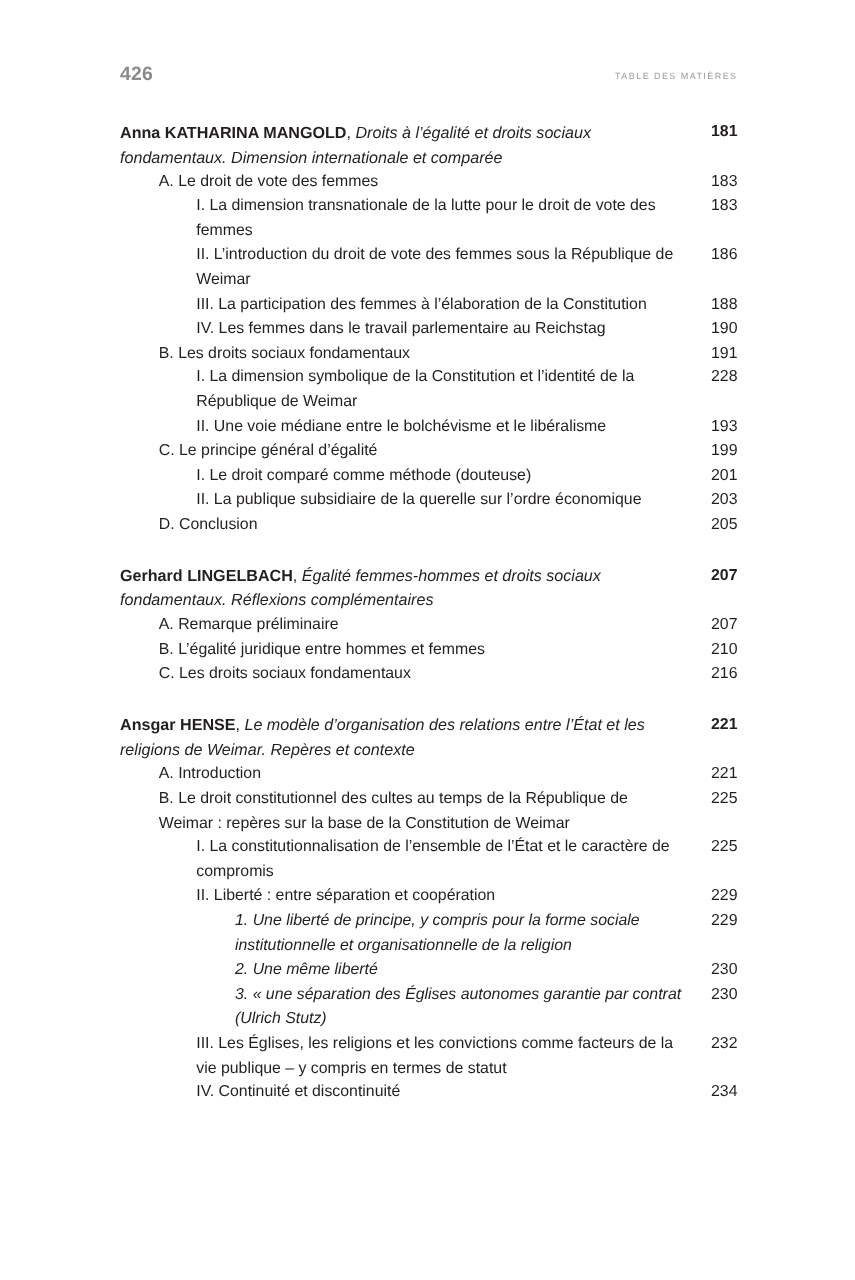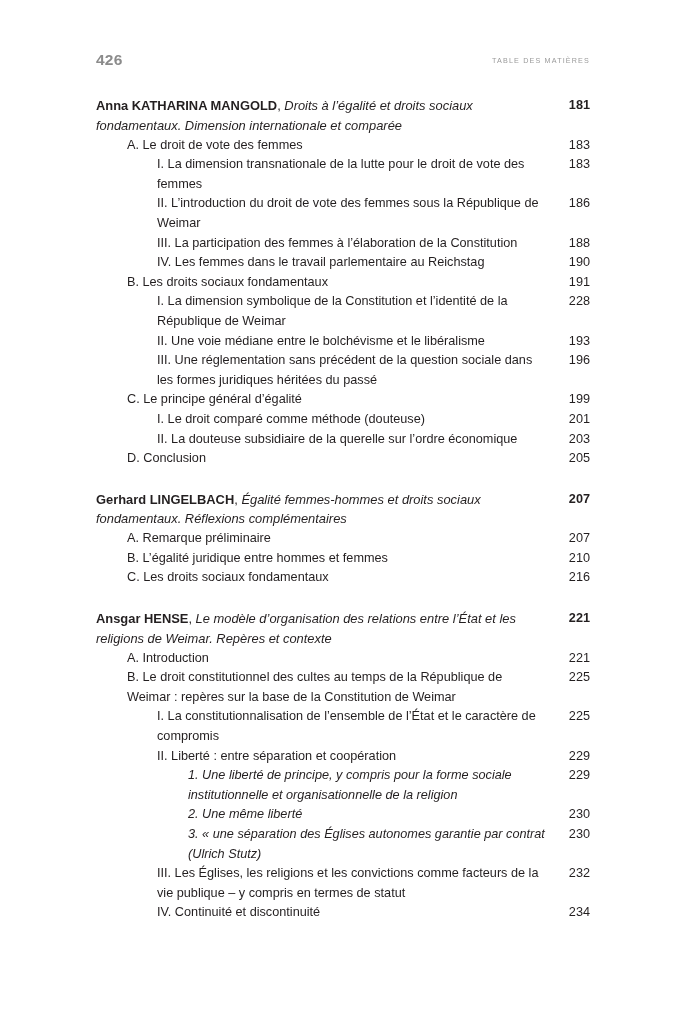--- a/index.html
+++ b/index.html
@@ -157,34 +157,30 @@
           <span class="pg">191</span>
         </div>
         <div class="row lvl-i">
           <span class="txt">I. La dimension symbolique de la Constitution et l’identité de la République de Weimar</span>
           <span class="pg">228</span>
         </div>
         <div class="row lvl-i">
           <span class="txt">II. Une voie médiane entre le bolchévisme et le libéralisme</span>
           <span class="pg">193</span>
         </div>
-        <div class="row lvl-i">
-          <span class="txt">III. Une réglementation sans précédent de la question sociale dans les formes juridiques héritées du passé</span>
-          <span class="pg">196</span>
-        </div>
         <div class="row lvl-a">
           <span class="txt">C. Le principe général d’égalité</span>
           <span class="pg">199</span>
         </div>
         <div class="row lvl-i">
           <span class="txt">I. Le droit comparé comme méthode (douteuse)</span>
           <span class="pg">201</span>
         </div>
         <div class="row lvl-i">
-          <span class="txt">II. La douteuse subsidiaire de la querelle sur l’ordre économique</span>
+          <span class="txt">II. La publique subsidiaire de la querelle sur l’ordre économique</span>
           <span class="pg">203</span>
         </div>
         <div class="row lvl-a">
           <span class="txt">D. Conclusion</span>
           <span class="pg">205</span>
         </div>
       </div>
       <div class="block">
         <div class="row author">
           <span class="txt"><span class="name">Gerhard LINGELBACH</span><span>, </span><span class="title">Égalité femmes-hommes et droits sociaux fondamentaux. Réflexions complémentaires</span></span>

